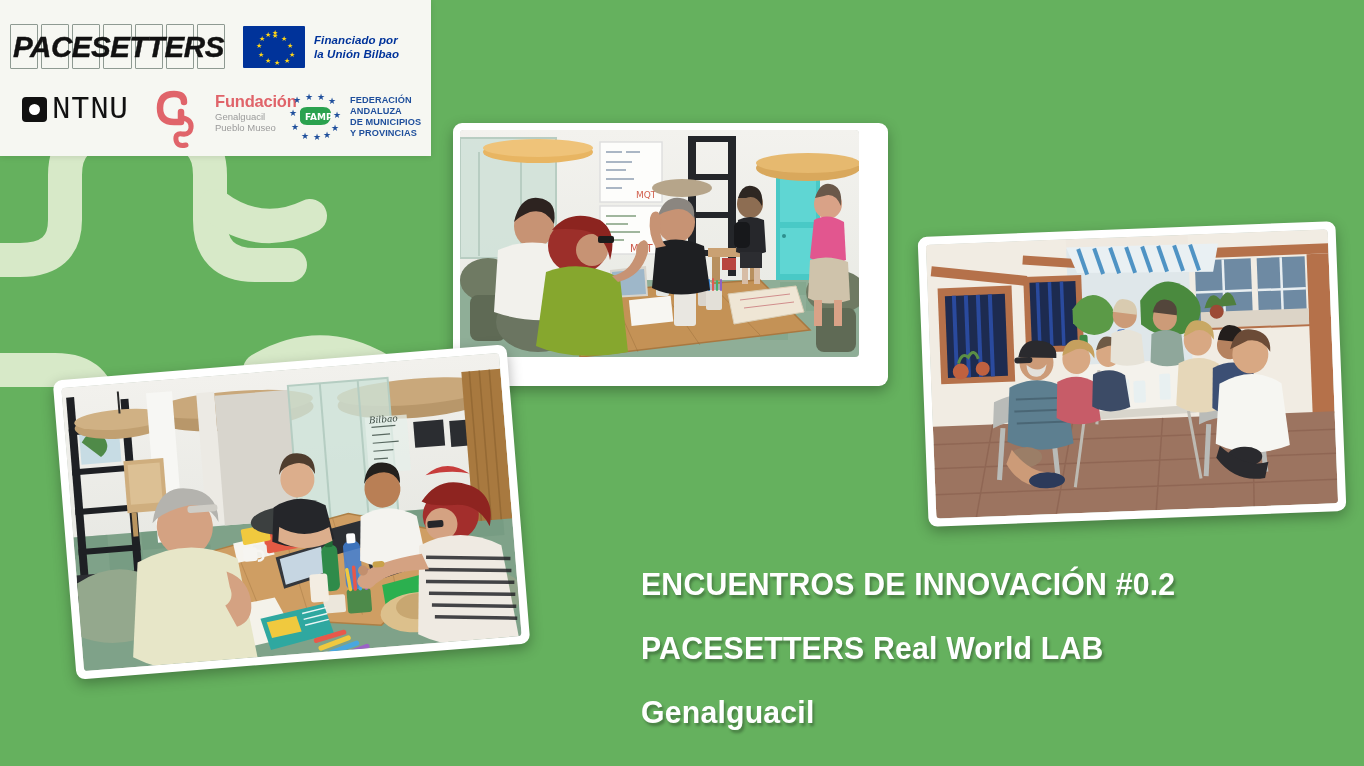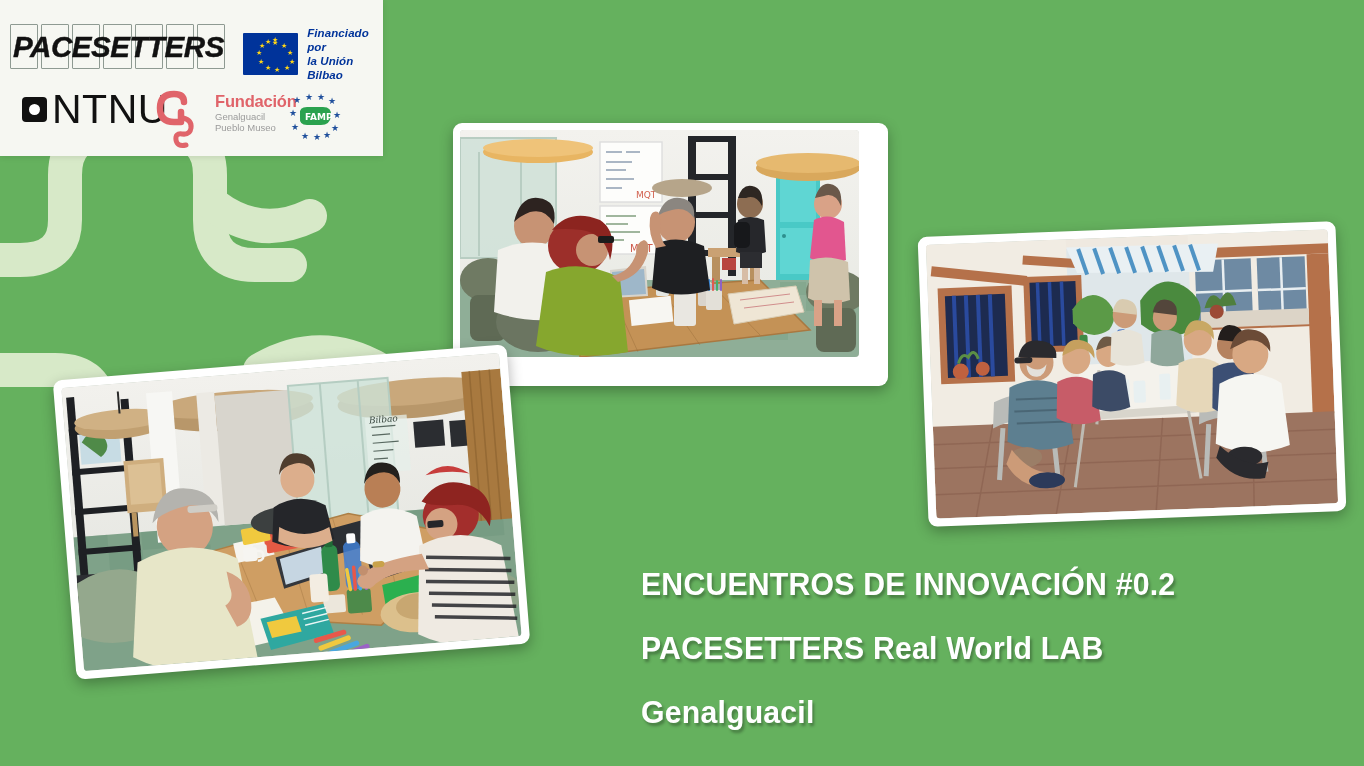--- a/index.html
+++ b/index.html
@@ -9,21 +9,21 @@
     font-family:"Liberation Sans",sans-serif;
     position:relative;
   }
   #stage{position:absolute;inset:0;width:1364px;height:766px;overflow:hidden;background:#65b15e;}
 
   
   .bg-squiggle{position:absolute;left:-40px;top:120px;width:560px;height:560px;pointer-events:none;}
 
   
   .logo-card{
-    position:absolute;left:0;top:0;width:383px;height:156px;
+    position:absolute;left:0;top:0;width:431px;height:156px;
     background:#f6f7f2;
     box-shadow:0 1px 6px rgba(0,0,0,.10);
     overflow:hidden;
   }
 
   
   .pacesetters{position:absolute;left:10px;top:24px;width:215px;height:45px;}
   .ps-strip{position:absolute;left:0;top:0;width:215px;height:45px;display:flex;gap:3px;}
   .ps-strip i{flex:1;border:1.6px solid #8e9a92;border-radius:1px;display:block;}
   .ps-word{
@@ -37,21 +37,21 @@
   
   .eu{position:absolute;left:243px;top:26px;display:flex;align-items:center;gap:9px;}
   .eu-flag{width:62px;height:42px;background:#00339a;position:relative;border-radius:1px;}
   .eu-star{position:absolute;color:#ffd617;font-size:7px;line-height:7px;}
   .eu-text{font-size:11.5px;font-weight:bold;color:#00339a;line-height:14px;letter-spacing:.1px;font-style:italic;}
 
   
   .ntnu{position:absolute;left:22px;top:94px;display:flex;align-items:center;gap:5px;}
   .ntnu-mark{width:25px;height:25px;background:#111;border-radius:4px;position:relative;}
   .ntnu-mark::after{content:"";position:absolute;left:7px;top:7px;width:11px;height:11px;background:#fff;border-radius:50%;}
-  .ntnu-word{font-family:Liberation Sans, sans-serif;font-size:41px;color:#111;letter-spacing:.5px;line-height:31px;}
+  .ntnu-word{font-family:Liberation Mono, monospace;font-size:31px;color:#111;letter-spacing:.5px;line-height:31px;}
 
   
   .fund{position:absolute;left:150px;top:88px;display:flex;align-items:flex-start;gap:5px;}
   .fund-mark{width:60px;height:62px;position:relative;}
   .fund-text{padding-top:4px;}
   .fund-t1{font-size:16.5px;font-weight:bold;color:#e0646a;line-height:18px;letter-spacing:-.2px;}
   .fund-t2{font-size:9.5px;color:#9b9b9b;line-height:11px;margin-top:1px;}
   .fund-t3{font-size:9.5px;color:#9b9b9b;line-height:11px;}
 
   
@@ -165,20 +165,26 @@
           <text x="46" y="26" font-size="9" font-family="DejaVu Sans, sans-serif">★</text>
           <text x="4" y="38" font-size="9" font-family="DejaVu Sans, sans-serif">★</text>
           <text x="44" y="39" font-size="9" font-family="DejaVu Sans, sans-serif">★</text>
           <text x="14" y="47" font-size="9" font-family="DejaVu Sans, sans-serif">★</text>
           <text x="26" y="48" font-size="9" font-family="DejaVu Sans, sans-serif">★</text>
           <text x="36" y="46" font-size="9" font-family="DejaVu Sans, sans-serif">★</text>
         </g>
         <path d="M13 22 Q12 15 20 15 H36 Q45 15 44 24 Q43 33 34 33 H20 Q12 33 13 25 Z" fill="#2aa24f"></path>
         <text x="18" y="28" font-size="9" font-weight="bold" fill="#ffffff" font-family="DejaVu Sans, sans-serif">FAMP</text>
       </svg>
+      <div class="famp-text">
+        <div>FEDERACIÓN</div>
+        <div>ANDALUZA</div>
+        <div>DE MUNICIPIOS</div>
+        <div>Y PROVINCIAS</div>
+      </div>
     </div>
   </div>
 
   <div class="photo" id="photo-top">
     <div class="inner">
       <svg width="399" height="227" viewBox="0 0 399 227">
         <defs>
           <linearGradient id="tWall" x1="0" y1="0" x2="0" y2="1">
             <stop offset="0" stop-color="#f3f2ee"></stop>
               <stop offset="1" stop-color="#e6e8e2"></stop>

